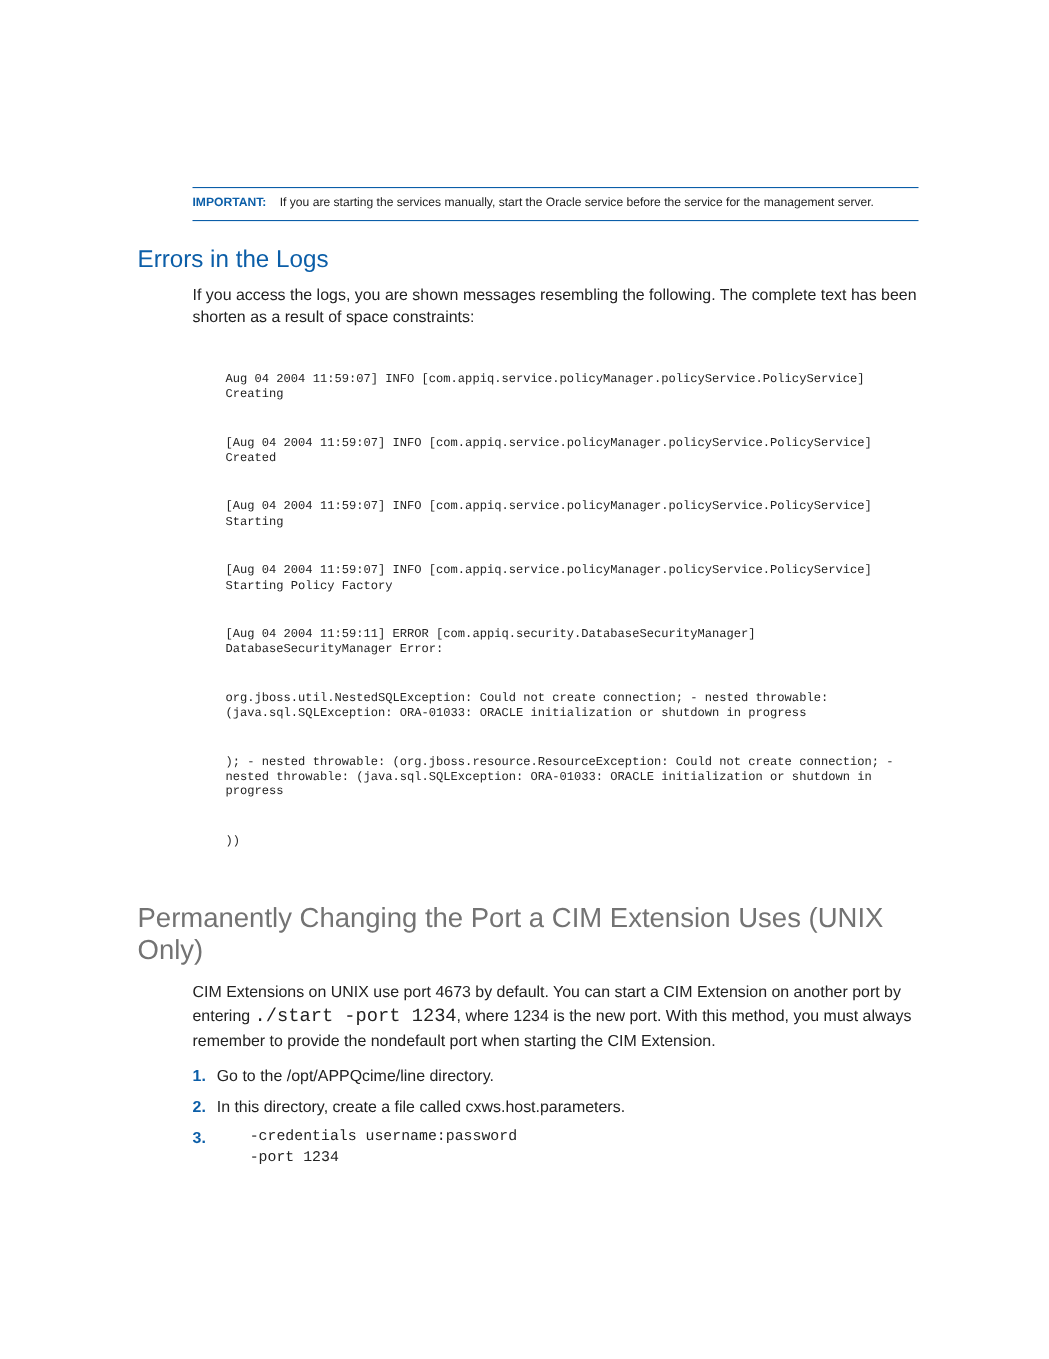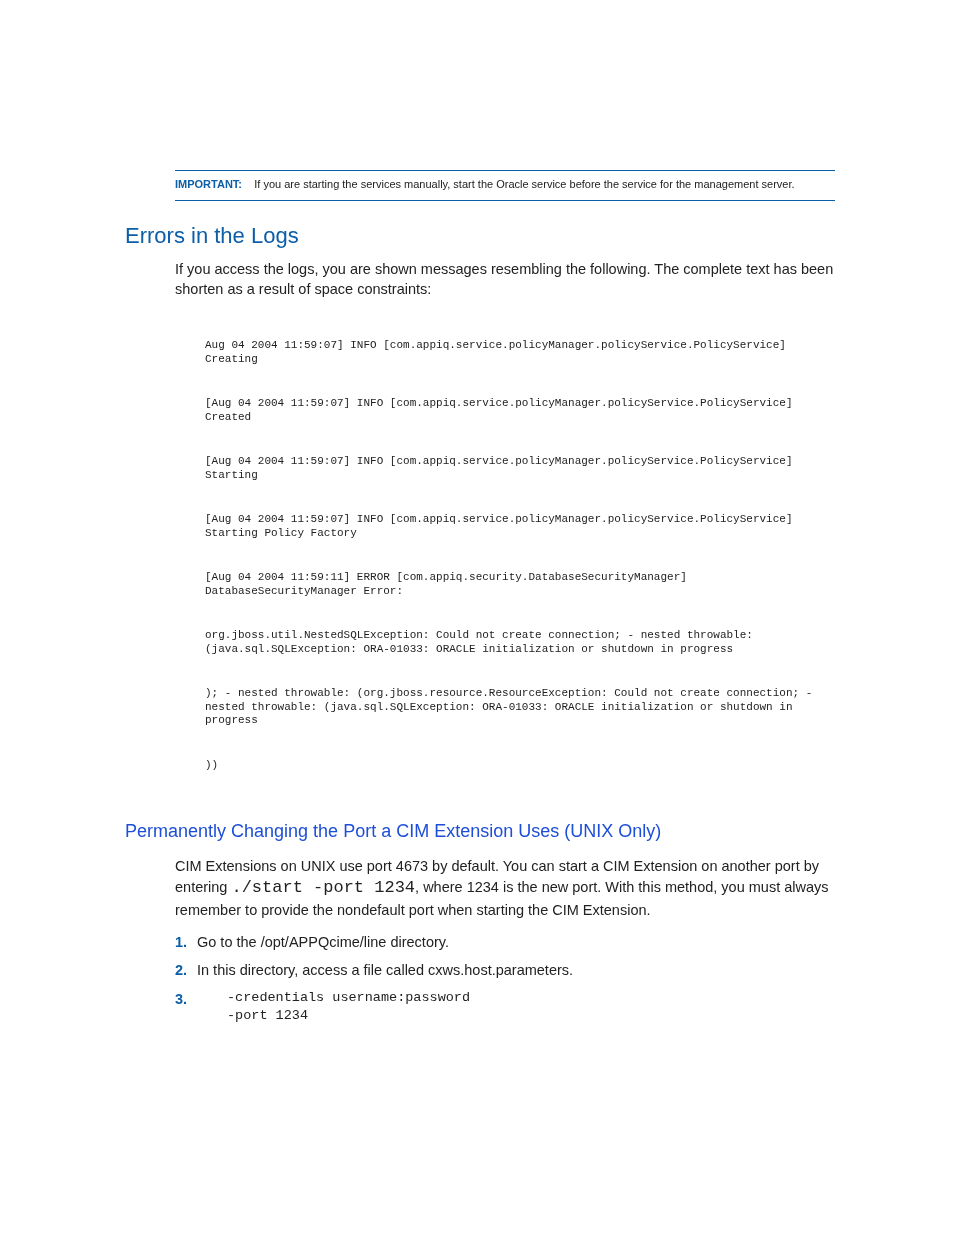--- a/index.html
+++ b/index.html
@@ -32,23 +32,23 @@
   }
   .h1 {
     color: #0b5ea8;
     font-weight: 300;
     font-size: 22px;
     margin-top: 22px;
     margin-bottom: 10px;
     font-family: "Segoe UI Light", "Segoe UI", "Helvetica Neue", Arial, sans-serif;
   }
   .h0 {
-    color: #1d4ed8;
+    color: #737373;
     font-weight: 300;
-    font-size: 18px;
+    font-size: 25px;
     line-height: 1.15;
     margin-top: 18px;
     margin-bottom: 14px;
     font-family: "Segoe UI Light", "Segoe UI", "Helvetica Neue", Arial, sans-serif;
   }
   .para {
     font-size: 14.5px;
     line-height: 1.4;
     margin-left: 50px;
     margin-bottom: 12px;
@@ -134,21 +134,21 @@
   <p class="para">
     <span>CIM Extensions on UNIX use port 4673 by default. You can start a CIM Extension on another port by entering </span><span class="mono">./start -port 1234</span><span>, where 1234 is the new port. With this method, you must always remember to provide the nondefault port when starting the CIM Extension.</span>
   </p>
 
 
   <ol class="steps">
     <li>
       <span>Go to the /opt/APPQcime/line directory.</span>
     </li>
     <li>
-      <span>In this directory, access a file called cxws.host.parameters.</span>
+      <span>In this directory, create a file called cxws.host.parameters.</span>
     </li>
     <li>
       <div class="codeblock">-credentials username:password
 -port 1234</div>
 
       
     </li>
   </ol>
 
 </div>

